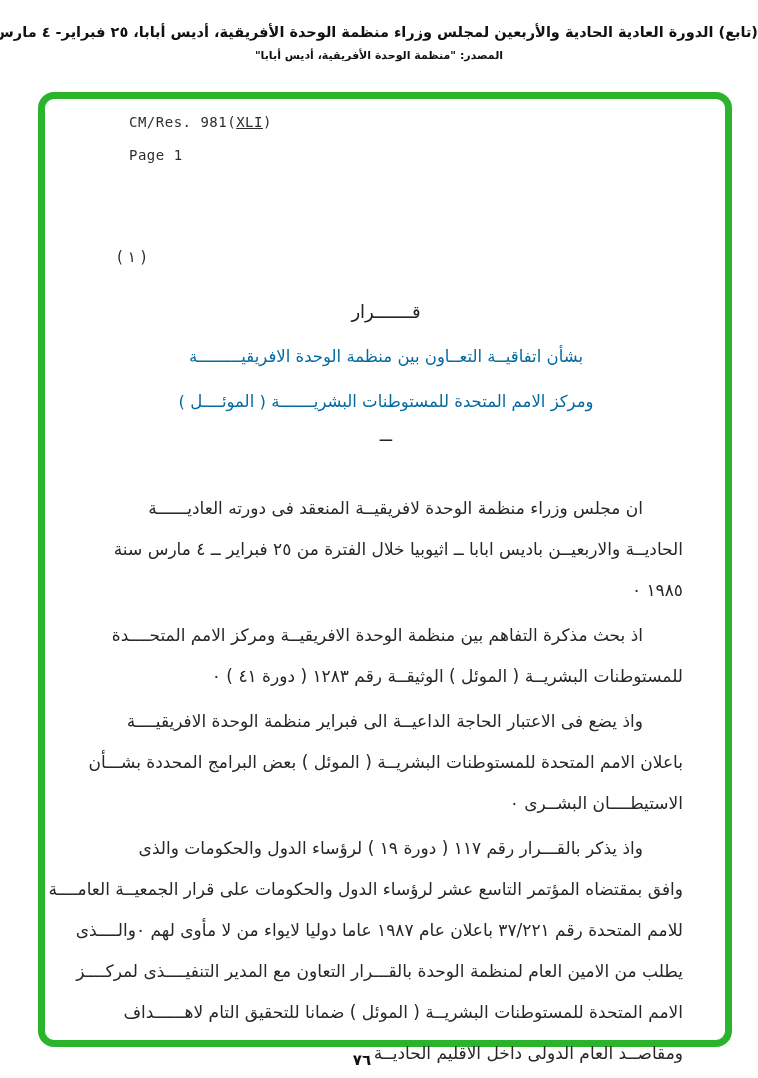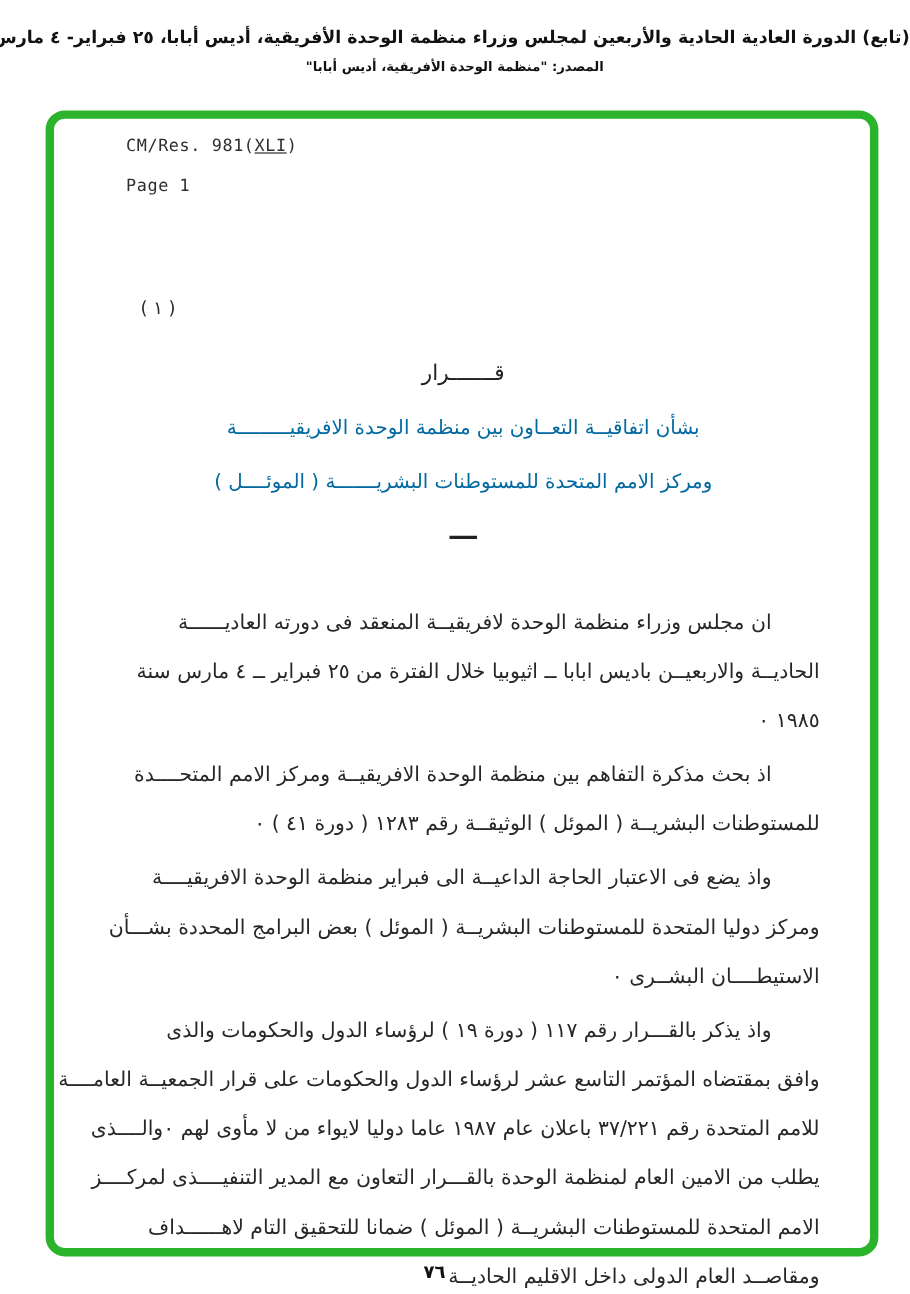--- a/index.html
+++ b/index.html
@@ -50,21 +50,21 @@
     border: 7px solid #2cb32c;
     border-radius: 16px;
     padding: 0 38px 0 40px;
     background: #ffffff;
   }
 
   
   .typewriter {
     direction: ltr;
     text-align: left;
-    margin-left: 20px;
+    margin-left: 44px;
     font-family: "DejaVu Sans Mono", "Liberation Mono", monospace;
     font-size: 14px;
     line-height: 33px;
     color: #2e2e2e;
     letter-spacing: 0.5px;
   }
   .typewriter.first { margin-top: 7px; }
   .underline { text-decoration: underline; }
 
   
@@ -91,21 +91,21 @@
     direction: rtl;
     font-size: 16.5px;
     line-height: 45px;
     color: #0369a1;
     white-space: nowrap;
   }
   .divider {
     margin-top: 6px;
     text-align: center;
     direction: rtl;
-    font-size: 22px;
+    font-size: 12px;
     font-weight: bold;
     color: #222;
   }
 
   
   .resolution-body {
     margin-top: 44px;
     direction: rtl;
     text-align: right;
     font-size: 17px;
@@ -159,21 +159,21 @@
         <div class="line">ان مجلس وزراء منظمة الوحدة لافريقيــة المنعقد  فى  دورته العاديــــــة</div>
         <div class="line">الحاديــة والاربعيــن باديس ابابا ــ اثيوبيا خلال الفترة من ٢٥ فبراير ــ  ٤  مارس سنة</div>
         <div class="line">١٩٨٥ ٠</div>
       </div>
       <div class="paragraph">
         <div class="line">اذ بحث مذكرة التفاهم بين منظمة الوحدة الافريقيــة ومركز الامم المتحــــدة</div>
         <div class="line">للمستوطنات  البشريــة ( الموئل ) الوثيقــة رقم ١٢٨٣ ( دورة ٤١ ) ٠</div>
       </div>
       <div class="paragraph">
         <div class="line">واذ يضع  فى الاعتبار الحاجة الداعيــة الى فبراير منظمة الوحدة الافريقيــــة</div>
-        <div class="line">ومركز دوليا المتحدة للمستوطنات البشريــة ( الموئل ) بعض البرامج المحددة بشـــأن</div>
+        <div class="line">باعلان الامم المتحدة للمستوطنات البشريــة ( الموئل ) بعض البرامج المحددة بشـــأن</div>
         <div class="line">الاستيطــــان  البشــرى ٠</div>
       </div>
       <div class="paragraph">
         <div class="line">واذ يذكر بالقـــرار رقم ١١٧ ( دورة ١٩ ) لرؤساء الدول  والحكومات والذى</div>
         <div class="line">وافق بمقتضاه  المؤتمر التاسع عشر لرؤساء الدول  والحكومات على قرار الجمعيــة العامــــة</div>
         <div class="line">للامم المتحدة رقم ٣٧/٢٢١ باعلان عام ١٩٨٧ عاما دوليا لايواء من لا مأوى لهم ٠والــــذى</div>
         <div class="line">يطلب من  الامين العام لمنظمة الوحدة بالقـــرار التعاون  مع المدير التنفيــــذى لمركــــز</div>
         <div class="line">الامم المتحدة للمستوطنات  البشريــة   ( الموئل ) ضمانا للتحقيق التام لاهــــــداف</div>
         <div class="line">ومقاصــد العام الدولى  داخل الاقليم الحاديــة</div>
       </div>

